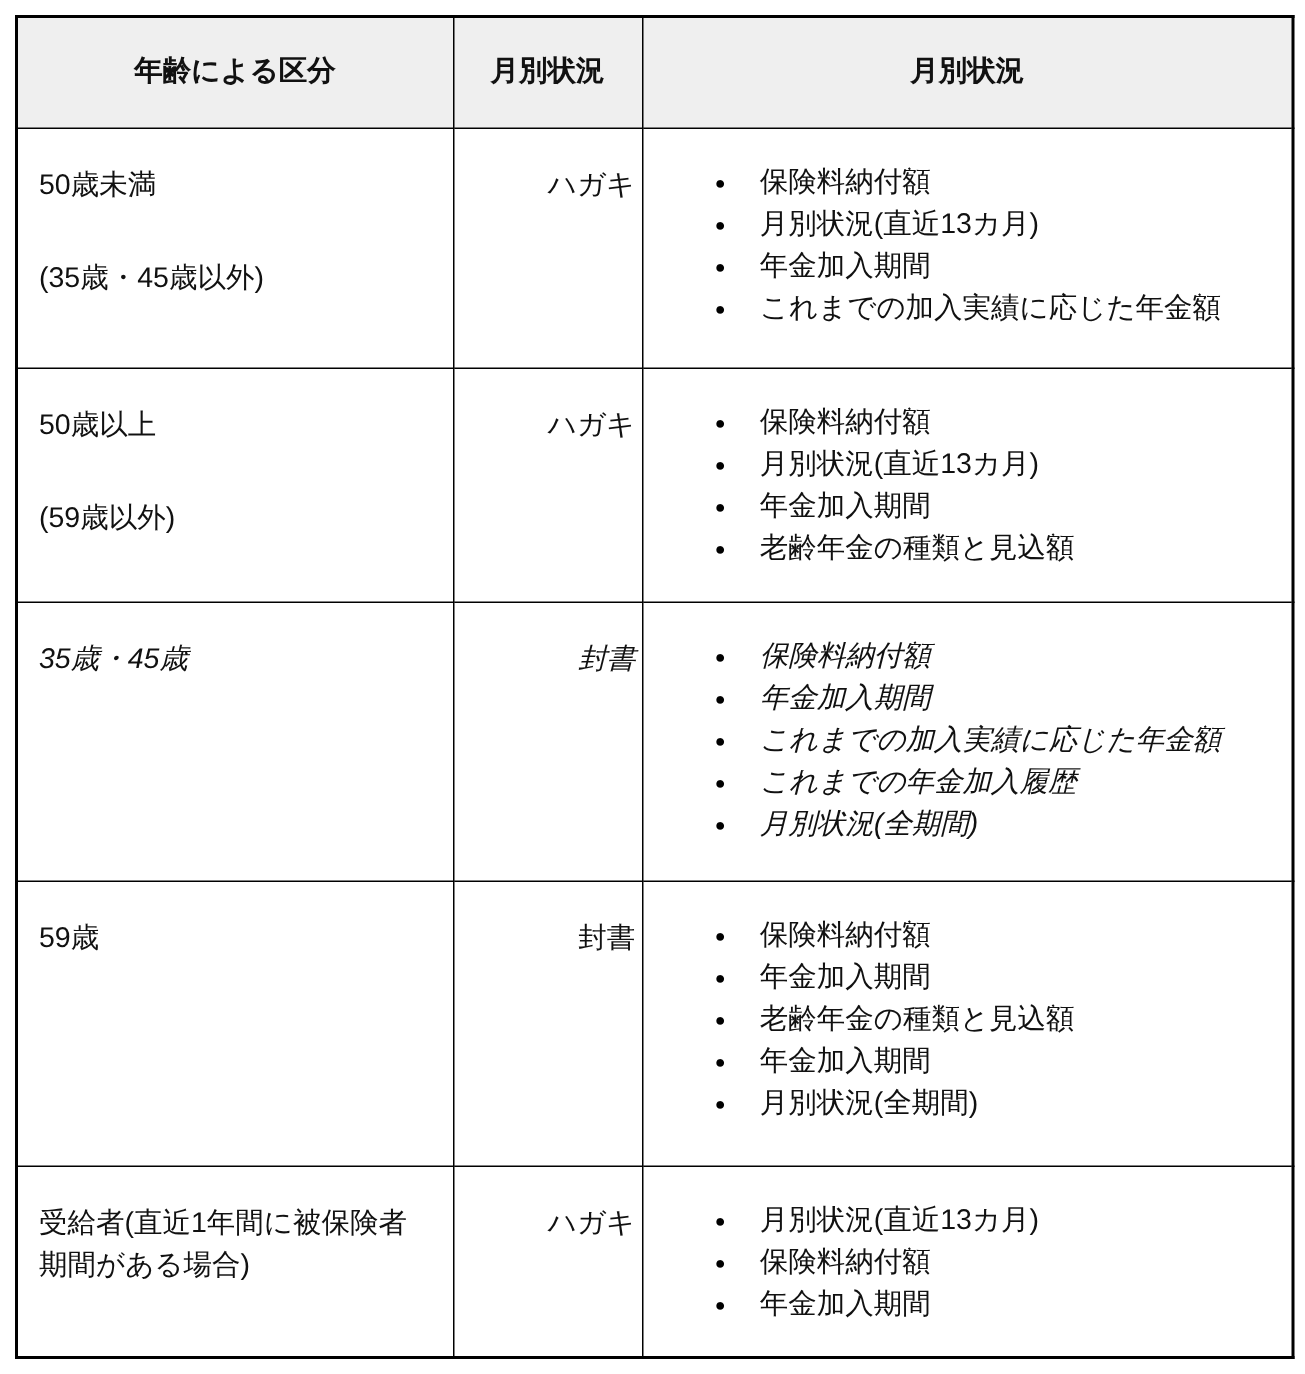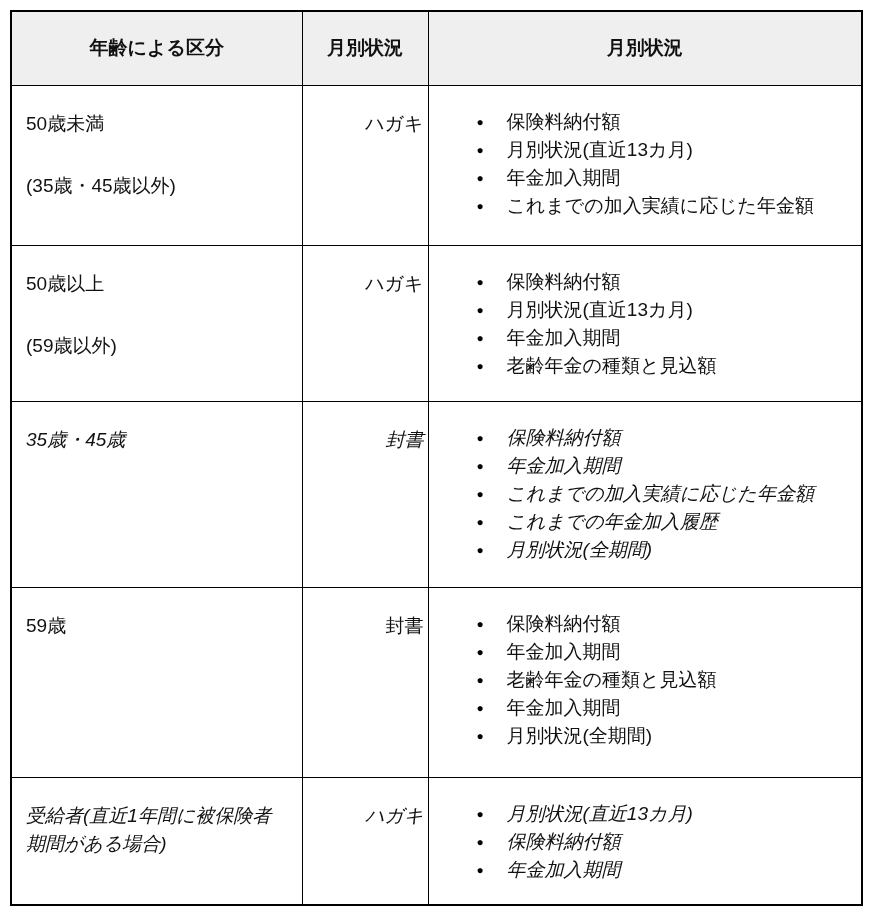--- a/index.html
+++ b/index.html
@@ -38,21 +38,21 @@
     background: #efefef;
     text-align: center;
     vertical-align: middle;
     padding: 0;
     font-weight: bold;
   }
   tbody tr:nth-child(1) { height: 160px; padding-left: 36px; }
   tbody tr:nth-child(2) { height: 156px; }
   tbody tr:nth-child(3) { height: 186px; font-style: italic; }
   tbody tr:nth-child(4) { height: 190px; }
-  tbody tr:nth-child(5) { height: 128px; font-style: italic; }
+  tbody tr:nth-child(5) { height: 128px; }
   td.category-cell {
     padding: 24px 14px 0 14px;
     text-align: left;
   }
   .category-line { margin: 0; }
   .category-line + .category-line { margin-top: 34px; }
   td.format-cell {
     text-align: right;
     padding: 24px 4px 0 4px;
   }

